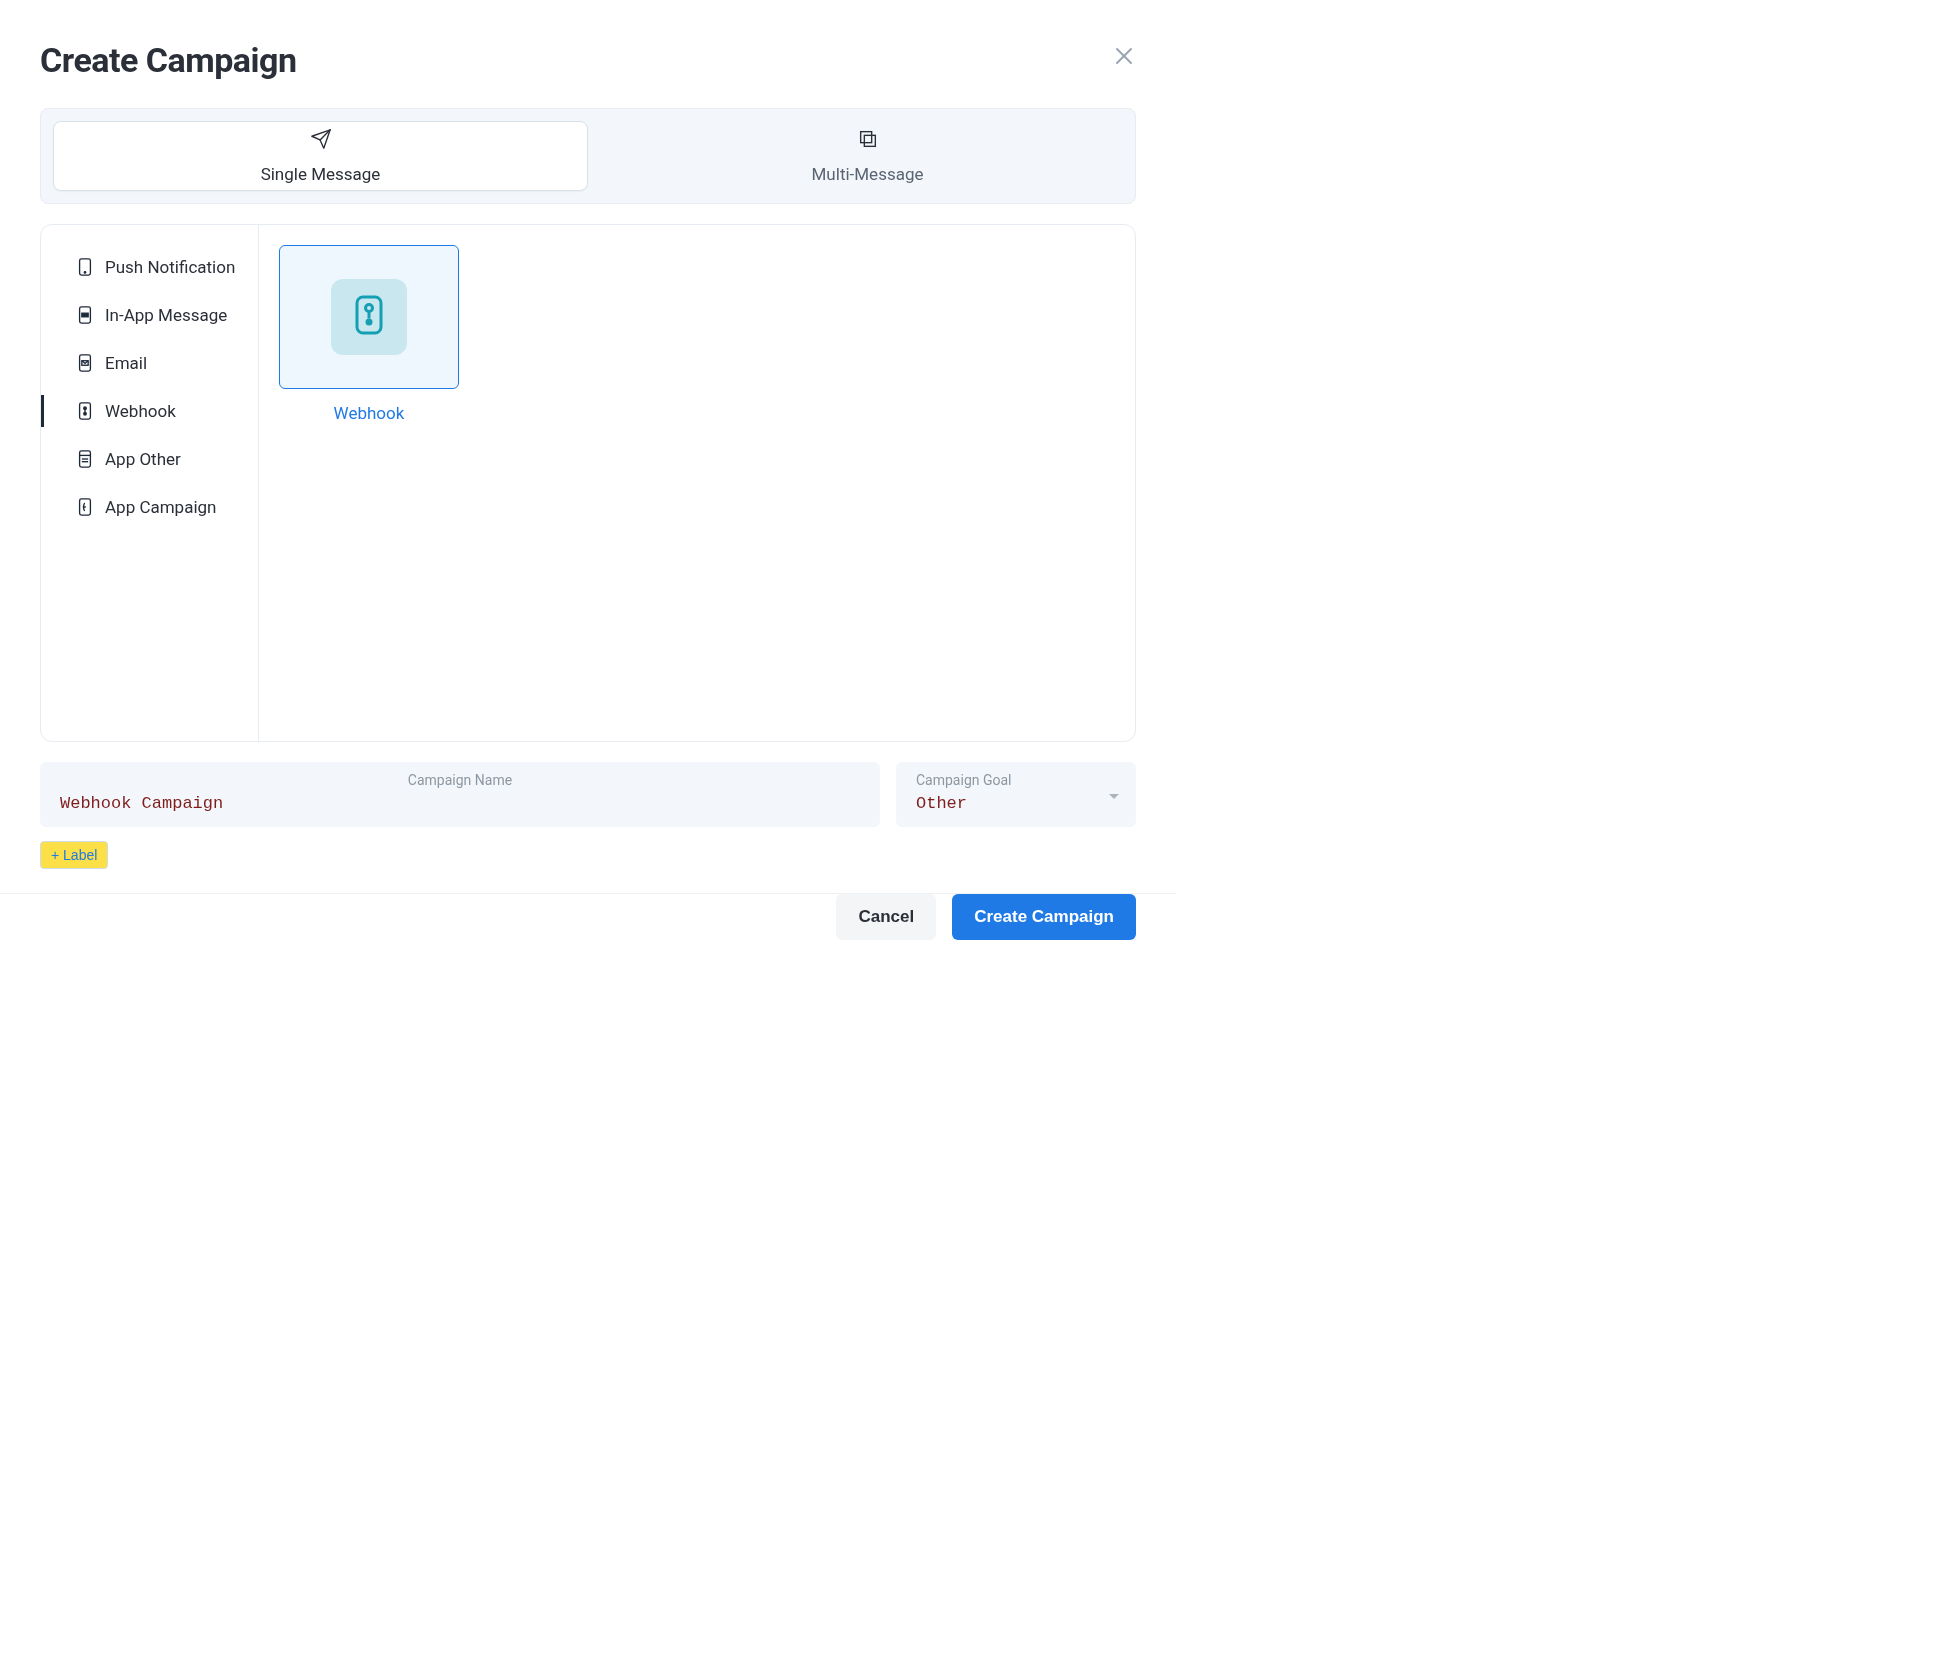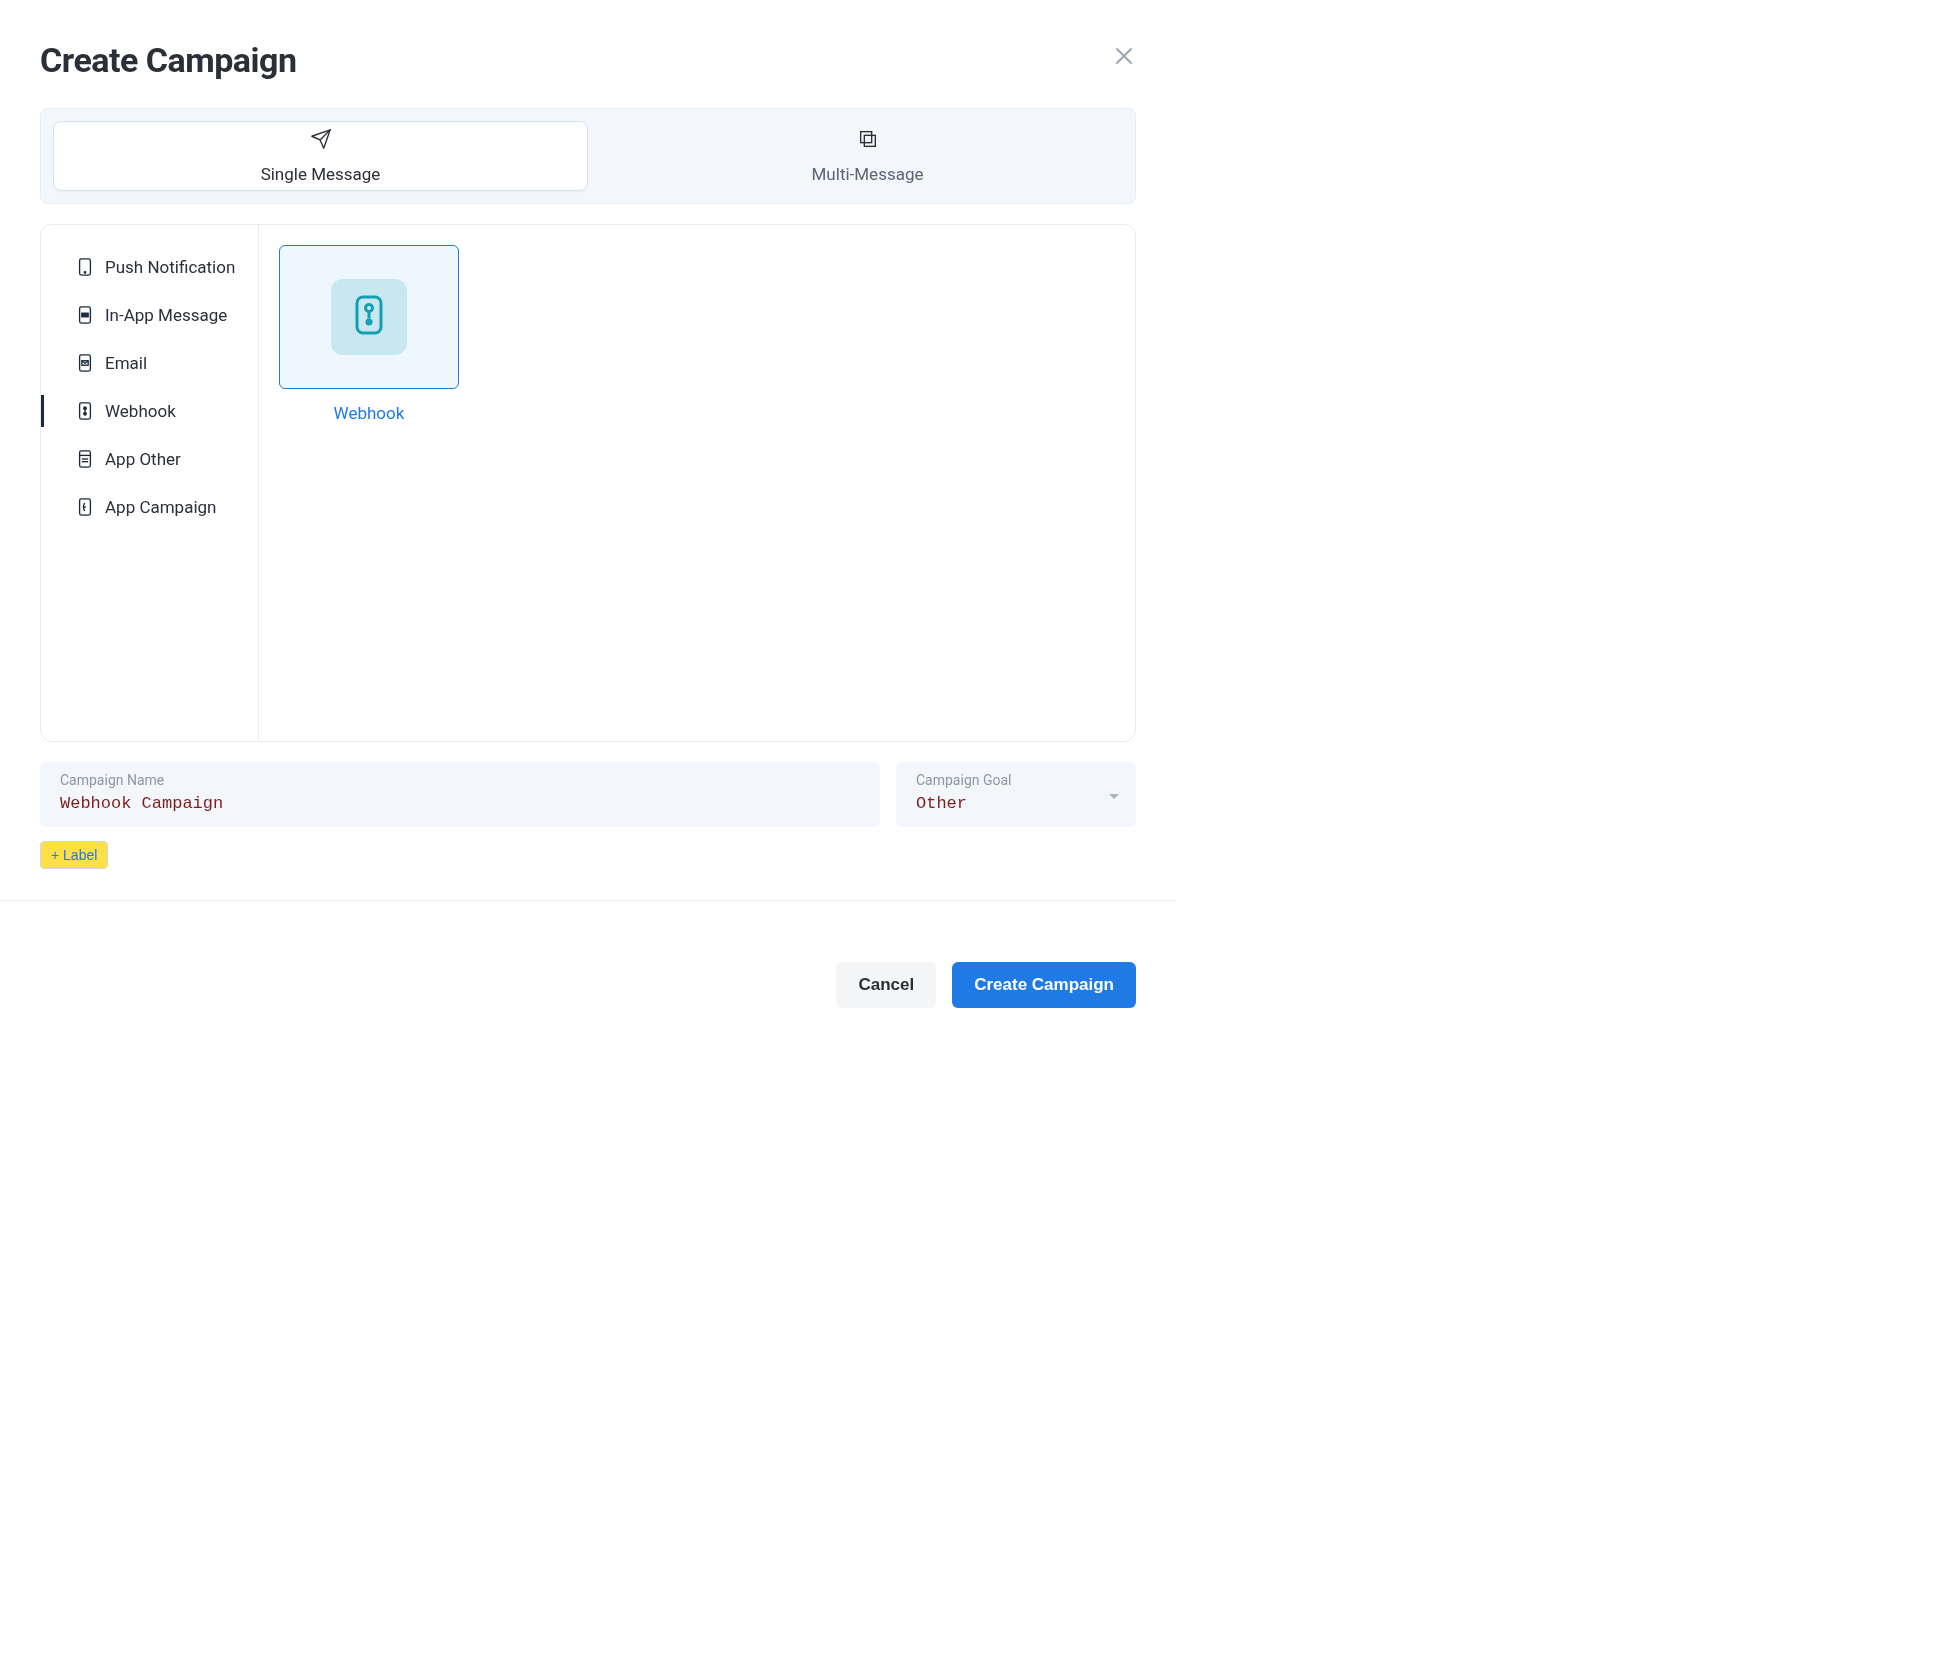--- a/index.html
+++ b/index.html
@@ -139,21 +139,21 @@
     gap:16px;
   }
   .field {
     background:#f3f7fb;
     border-radius:6px;
     padding:10px 20px 14px 20px;
     display:flex;
     flex-direction:column;
     gap:6px;
   }
-  .field.name { flex:1; }
+  .field.name { flex:1;align-items:center; }
   .field.goal { width:240px; position:relative; }
   .field-label {
     font-size:14px;
     color:#8c97a3;
   }
   .field-value {
     font-size:17px;
     color:#7f1d1d;
     border:none;
     background:transparent;
@@ -179,25 +179,25 @@
     font-size:14px;
     color:#1f7ae6;
     border:1px solid #cfdbe6;
     background:#fde047;
     border-radius:4px;
     cursor:pointer;
   }
 
   .footer {
     position:absolute;
-    left:0; right:0; bottom:0;
+    left:0; right:0; bottom:7px;
     border-top:1px solid #eef1f4;
     height:108px;
     display:flex;
-    align-items:flex-end;
+    align-items:flex-start;
     justify-content:flex-end;
     gap:16px;
     padding-right:40px;
     background:#fff;
   }
   .btn {
     height:46px;
     padding:0 22px;
     border-radius:6px;
     font-size:17px;

